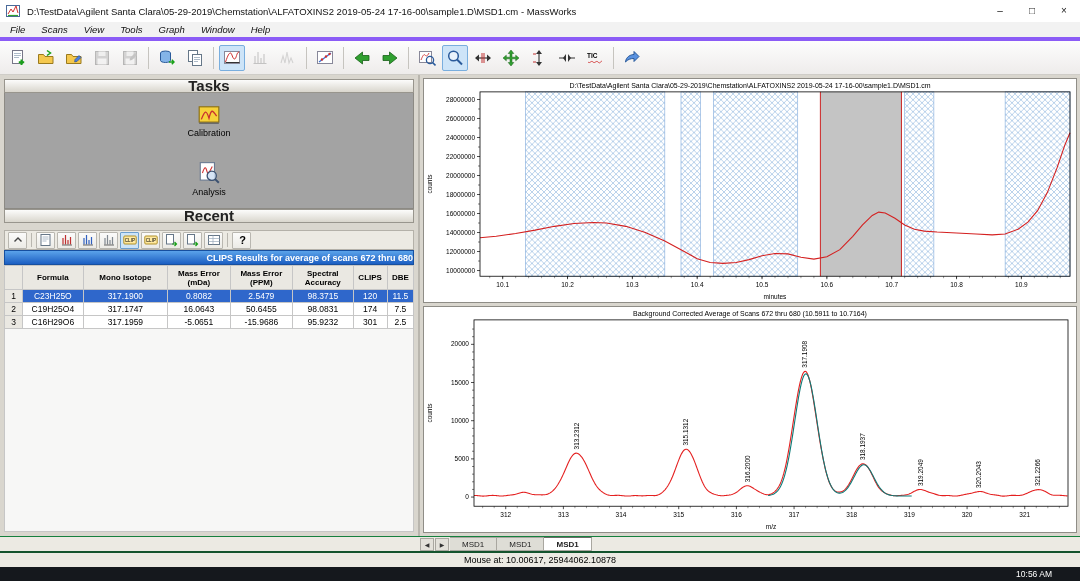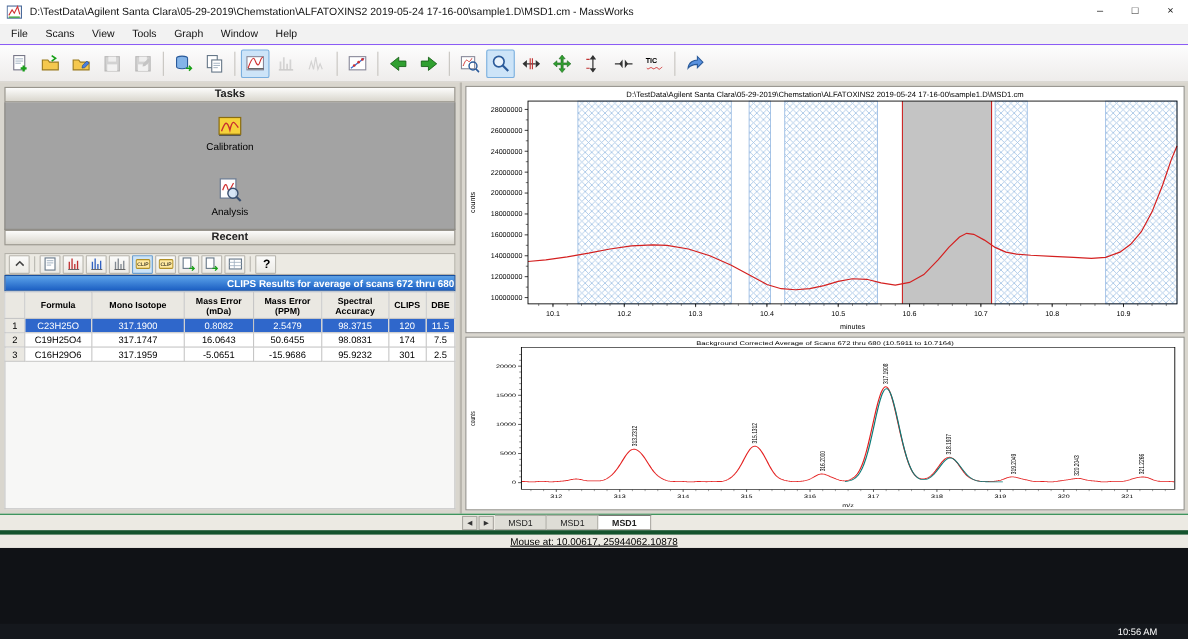--- a/index.html
+++ b/index.html
@@ -1,48 +1,48 @@
 <!DOCTYPE html>
 <html><head>
 <meta charset="utf-8">
 <style>
   * { box-sizing: border-box; }
   html,body { margin:0; padding:0; width:1080px; height:581px; overflow:hidden;
     font-family:"Liberation Sans", sans-serif; background:#101216; }
-  .window { position:absolute; top:0; left:0; width:1080px; height:498px;
+  .window { position:absolute; top:0; left:0; width:1080px; height:567px;
     background:#ece9e2; display:flex; flex-direction:column; }
 
   
   .titlebar { height:22px; background:#ffffff; display:flex; align-items:center;
     padding:0 0 0 6px; font-size:9.5px; color:#111; flex:0 0 auto; }
   .titlebar .app-icon { width:16px; height:14px; margin-right:5px; flex:0 0 auto; }
   .title-text { white-space:nowrap; overflow:hidden; }
   .title-controls { margin-left:auto; display:flex; height:22px; }
   .tc { width:32px; text-align:center; line-height:22px; font-size:10px; color:#222; }
 
   
-  .menubar { height:19px; background:#f2f2f2; border-bottom:1px solid #8b5cf6;
-    display:flex; align-items:center; font-size:9.5px; color:#111; padding-left:2px; flex:0 0 auto; }
+  .menubar { height:19px; background:#f2f2f2; border-bottom:4px solid #8b5cf6;
+    display:flex; align-items:center; font-size:9.5px; color:#111; padding-left:2px; flex:0 0 auto;font-style:italic; }
   .menu-item { padding:0 8px; line-height:19px; }
 
   
   .toolbar { height:34px; background:linear-gradient(#fdfdfd,#eeeceb);
     border-bottom:1px solid #cfcdc8; display:flex; align-items:center; padding:0 4px; flex:0 0 auto; }
   .tb-btn { width:26px; height:26px; display:flex; align-items:center; justify-content:center;
     border:1px solid transparent; border-radius:2px; margin:0 1px; }
   .tb-btn.pressed { background:#cde4f8; border-color:#79aede; }
   .tb-btn.disabled { opacity:.38; filter:grayscale(1); }
   .tb-sep { width:1px; height:22px; background:#c6c4bf; margin:0 4px; }
 
   
   .content { flex:1 1 auto; display:flex; min-height:0; background:#d9d6ce; }
   .left-panel { width:420px; flex:0 0 auto; padding:4px; display:flex; flex-direction:column;
     border-right:2px solid #b9b6ae; min-height:0; }
   .section-header { height:14px; flex:0 0 auto; background:linear-gradient(#fcfcfb,#d9d6cd);
-    border:1px solid #98958d; font-size:10px; font-weight:bold; color:#222;
+    border:1px solid #98958d; font-size:15px; font-weight:bold; color:#222;
     text-align:center; line-height:12px; }
   .tasks-body { height:116px; flex:0 0 auto; background:#a3a3a3; border:1px solid #8c8a84;
     border-top:none; display:flex; flex-direction:column; align-items:center;
     justify-content:center; gap:23px; }
   .task-item { display:flex; flex-direction:column; align-items:center; gap:2px; }
   .task-label { font-size:9px; color:#000; }
   .mini-toolbar { margin-top:7px; height:20px; flex:0 0 auto; background:#eceae3;
     border:1px solid #b4b1a9; display:flex; align-items:center; padding:0 2px; }
   .mini-btn { width:19px; height:17px; display:flex; align-items:center; justify-content:center;
     border:1px solid #b9b7b0; background:linear-gradient(#fbfbfa,#ecebe6); margin:0 1px; border-radius:1px; }
@@ -72,22 +72,22 @@
   .bottom-row { height:15px; flex:0 0 auto; background:#eceae3; border-top:1px solid #15803d;
     display:flex; align-items:center; }
   .bottom-left { width:420px; flex:0 0 auto; }
   .tab-scroll { width:14px; height:13px; border:1px solid #a9a7a0; background:#e3e1da;
     font-size:6px; line-height:12px; text-align:center; color:#333; margin-right:1px; }
   .tab-bar { display:flex; align-items:stretch; height:14px; }
   .tab { padding:0 12px; font-size:8px; line-height:13px; color:#222; background:#deddd6;
     border:1px solid #a9a7a0; border-left:none; }
   .tab.active { background:#ffffff; font-weight:bold; border-top:1px solid #6b6965; }
 
-  .status-row { height:16px; flex:0 0 auto; background:#eceae3; border-top:4px solid #14532d;
-    display:flex; align-items:center; justify-content:center; font-size:9px; color:#000;text-decoration:underline; }
+  .status-row { height:16px; flex:0 0 auto; background:#eceae3; border-top:2px solid #14532d;
+    display:flex; align-items:center; justify-content:center; font-size:9px; color:#000; }
 
   .taskbar { position:absolute; left:0; bottom:0; width:1080px; height:14px;
     background:#15181d; color:#fff; display:flex; align-items:center; font-size:8.5px; }
   .taskbar .clock { margin-left:auto; padding-right:28px; }
 </style>
 </head>
 <body>
 
 <div class="window">
 

